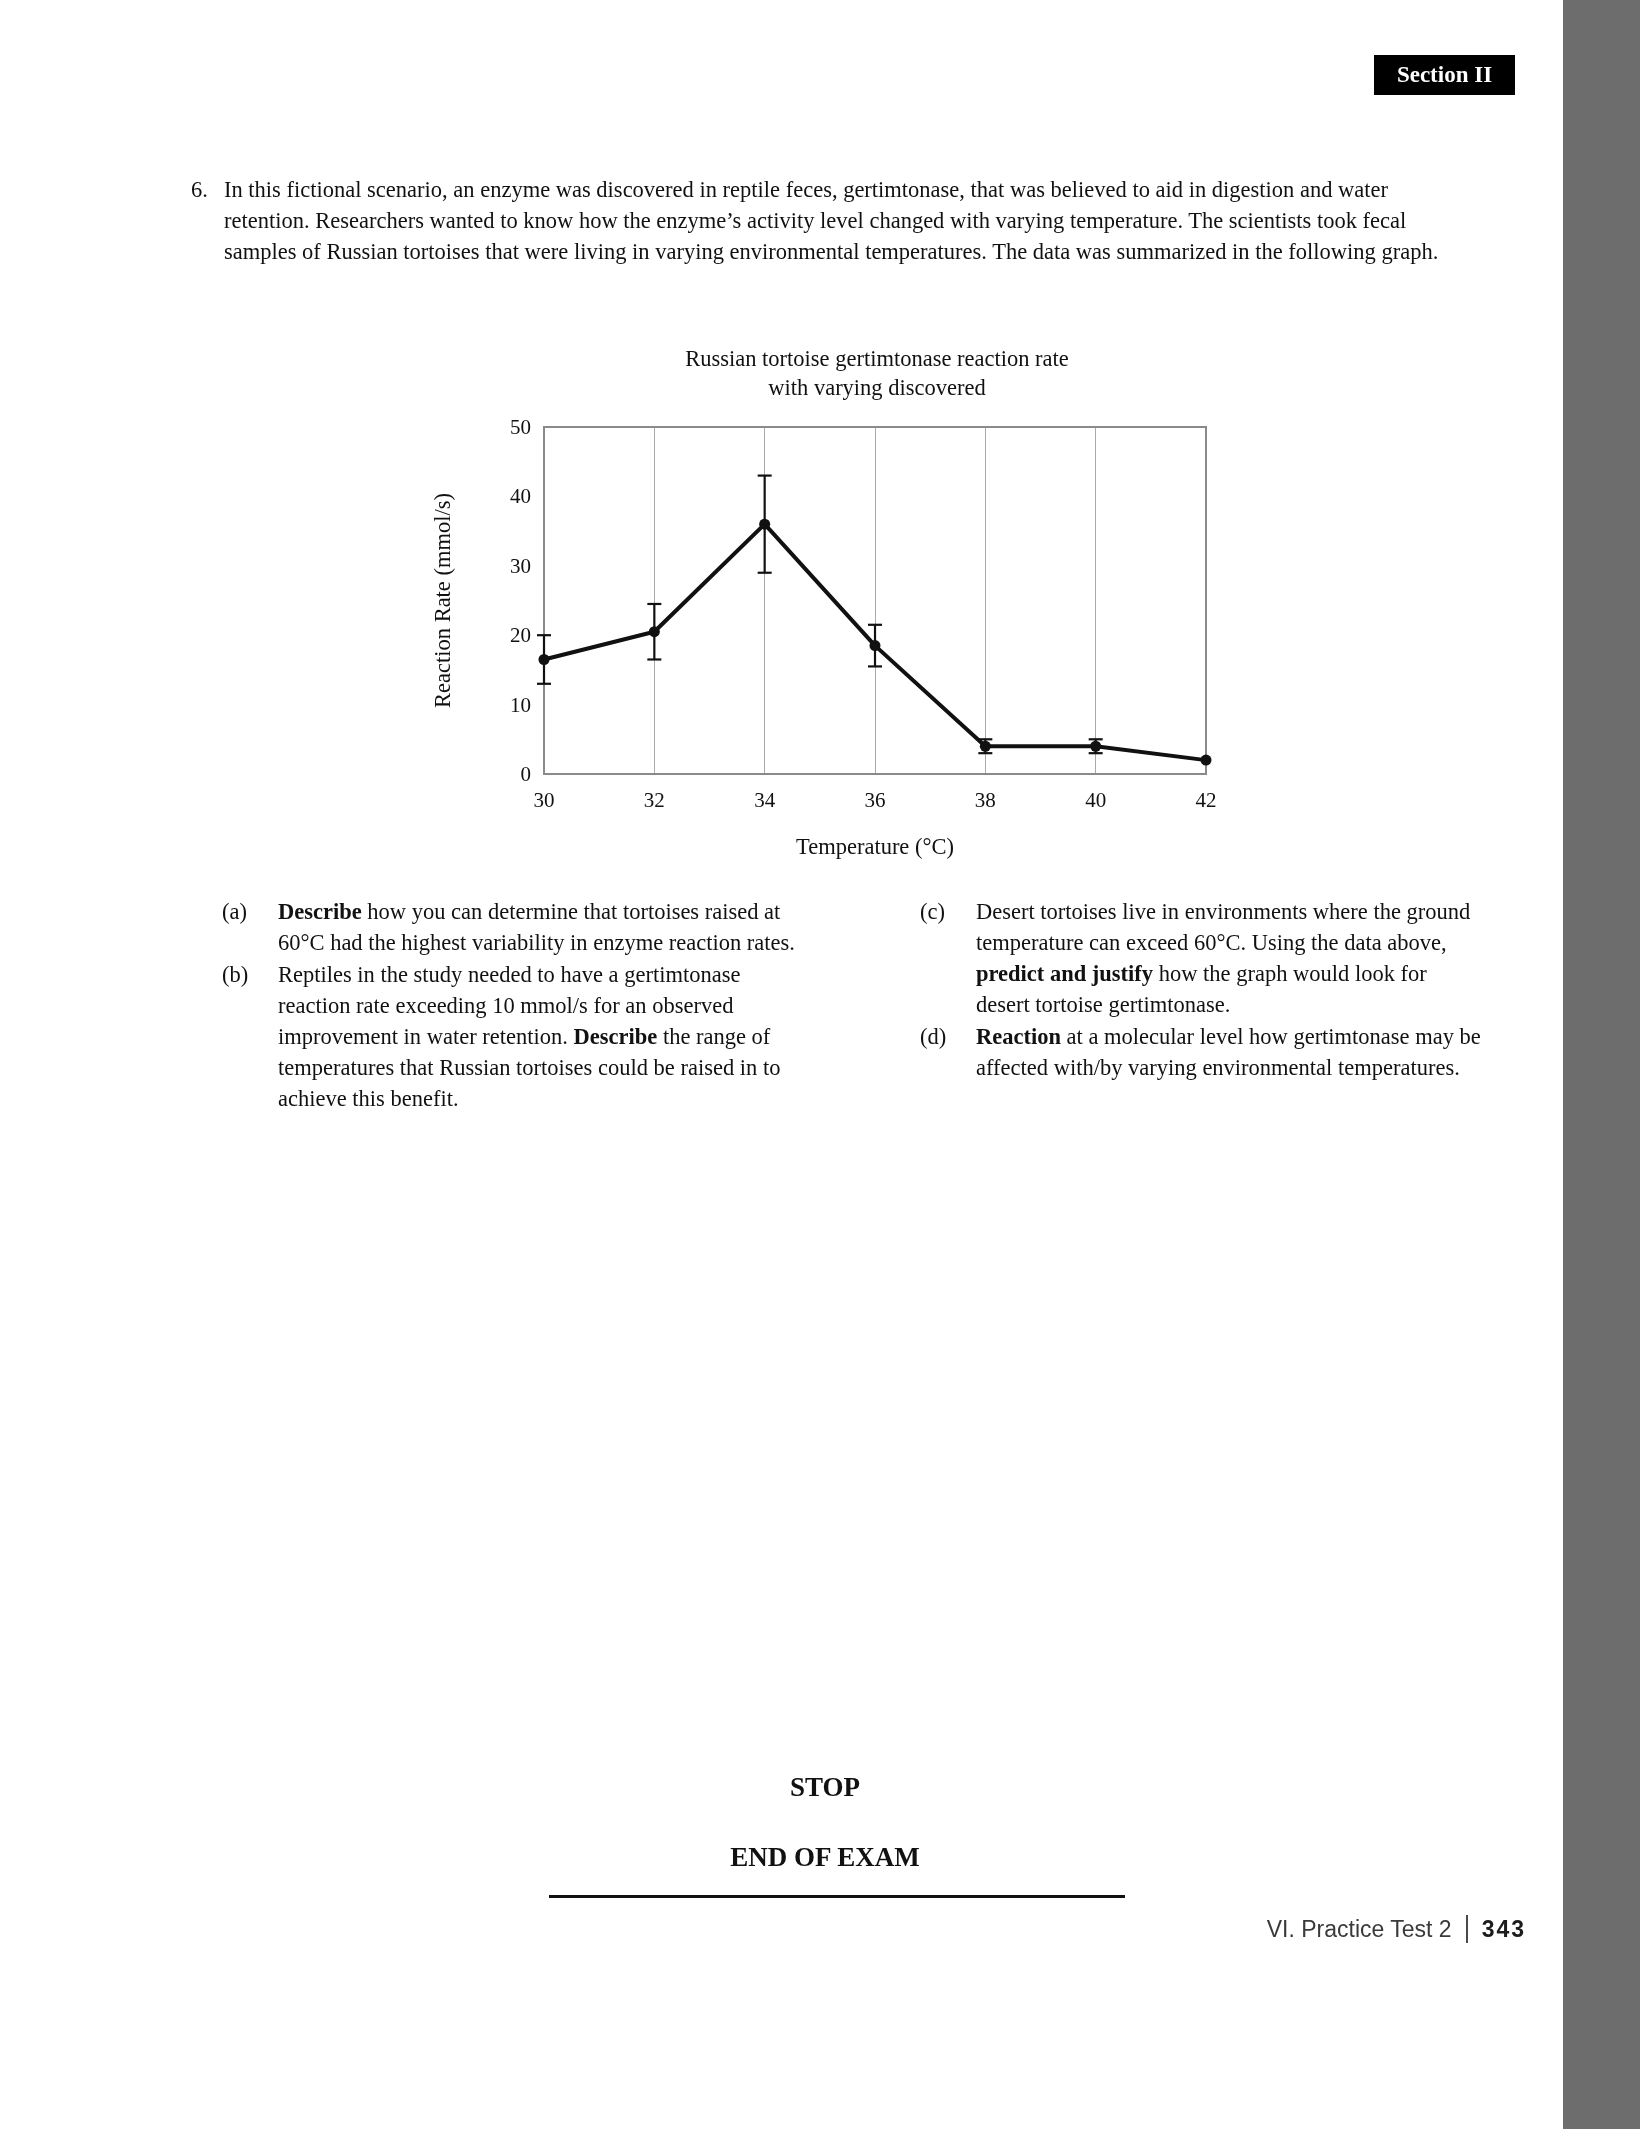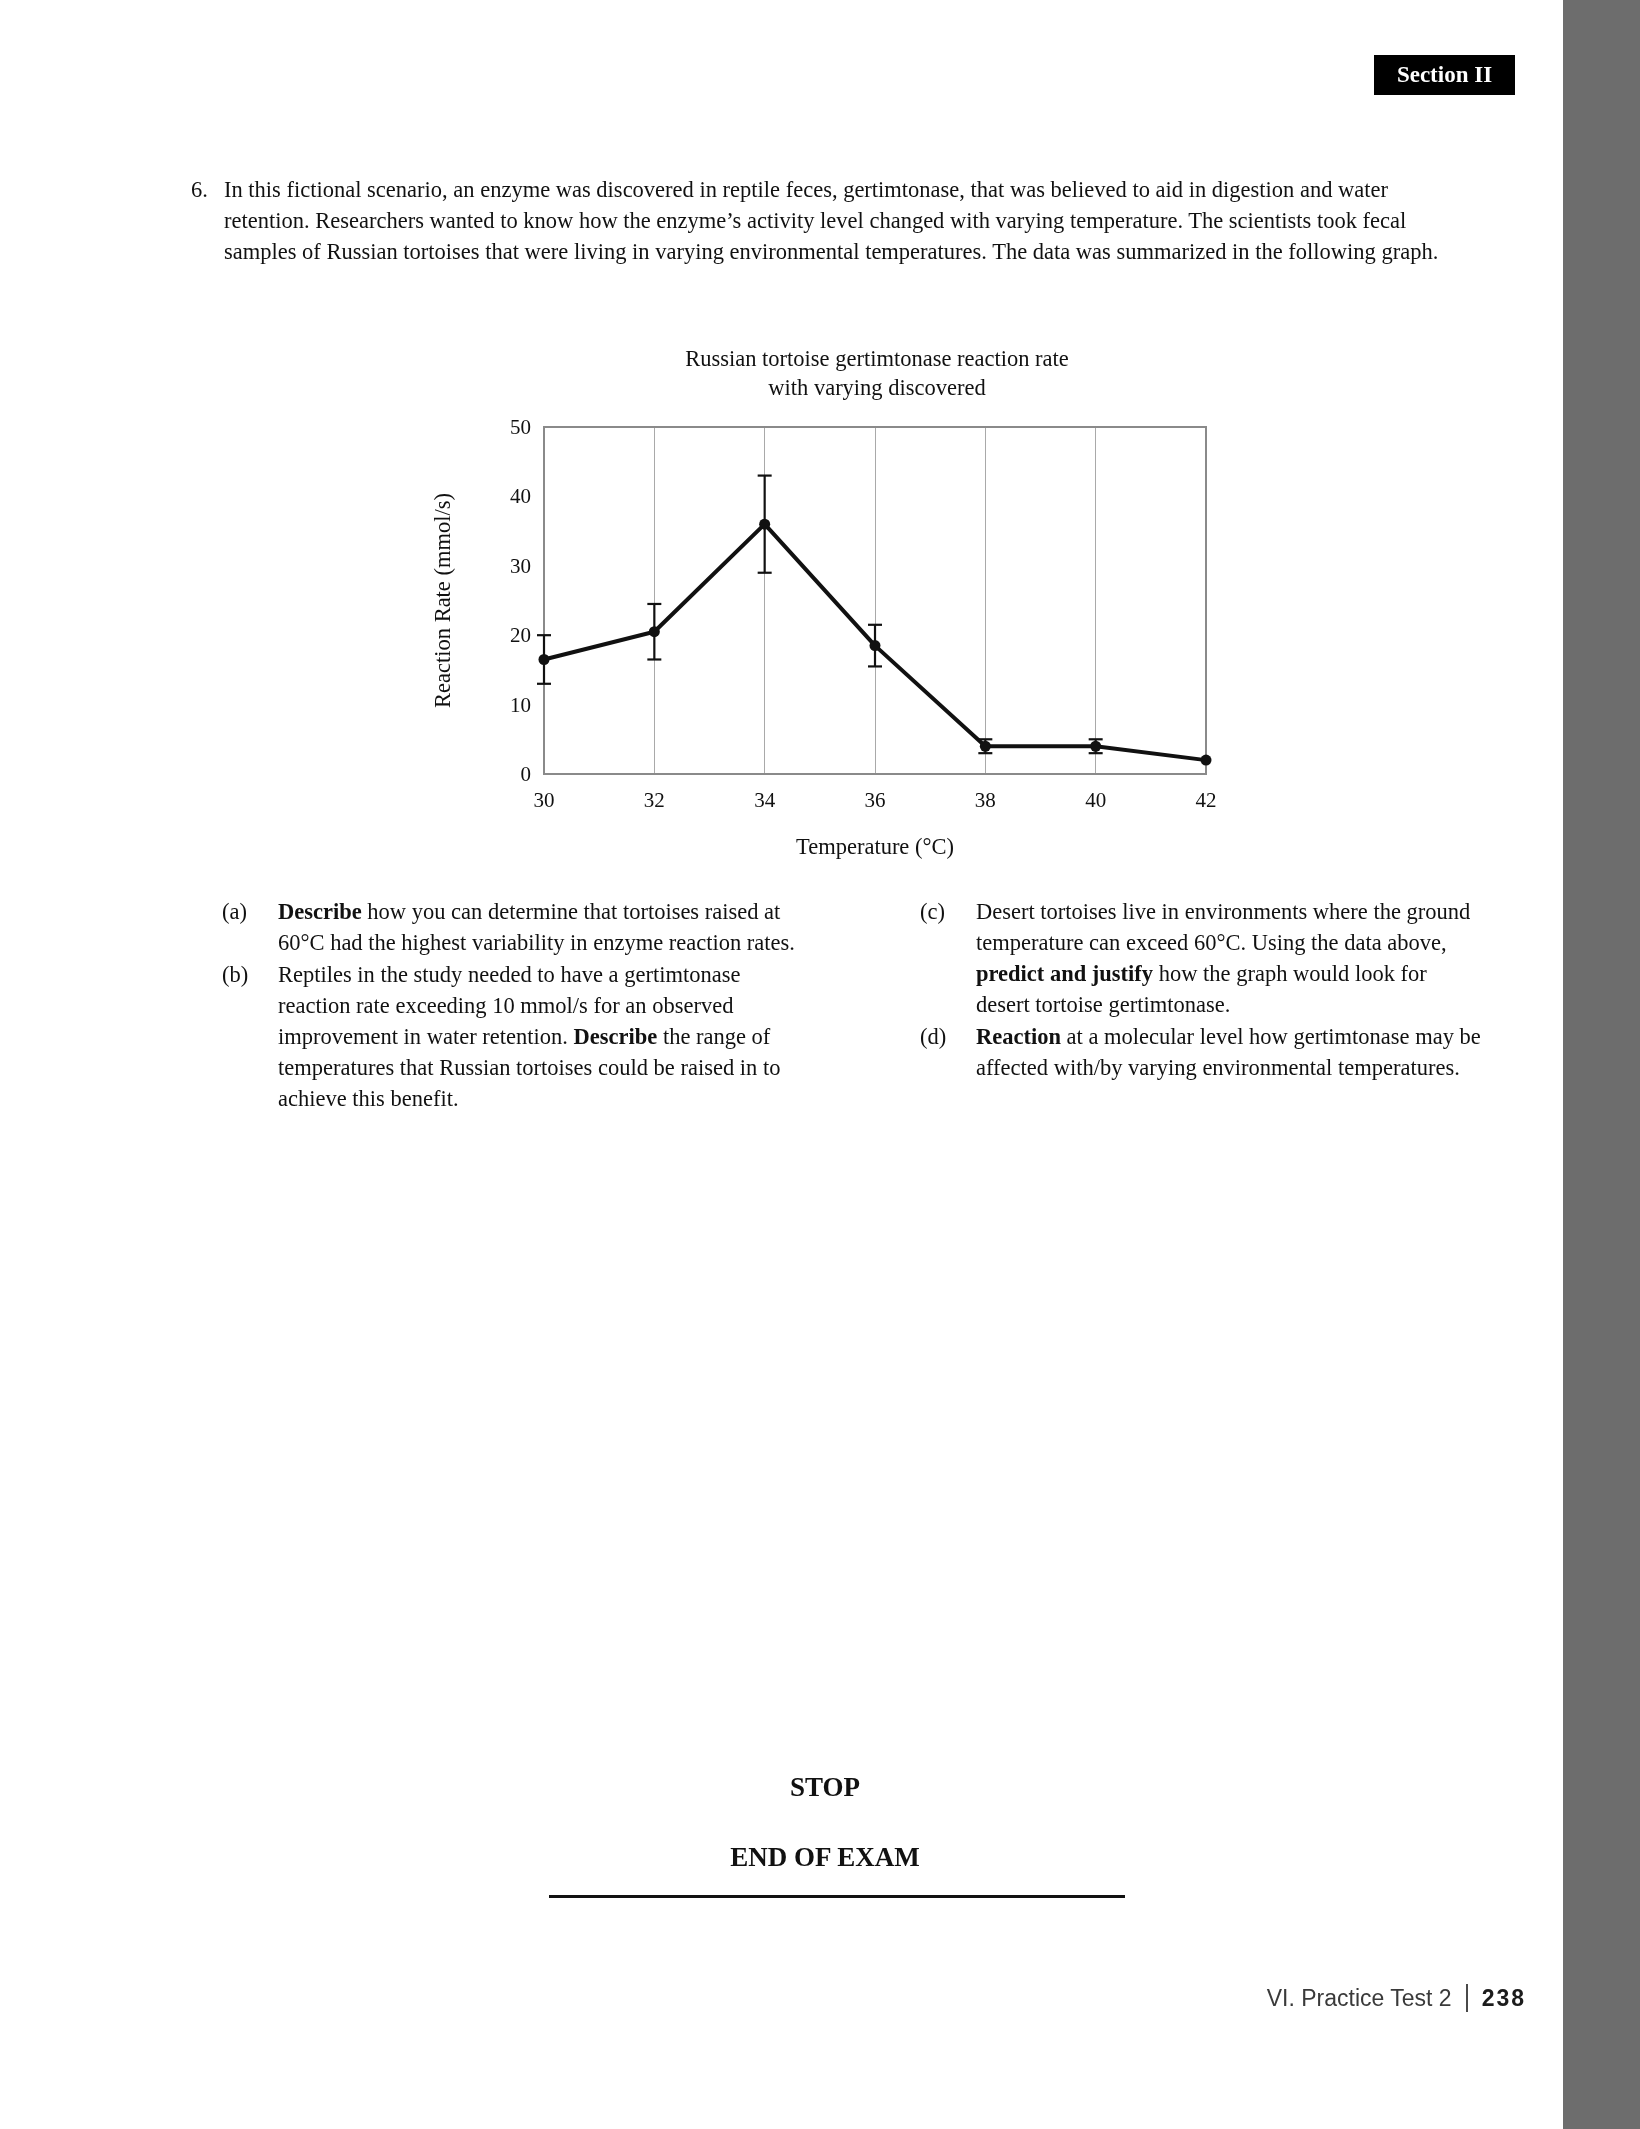--- a/index.html
+++ b/index.html
@@ -27,21 +27,21 @@
   .col { position:absolute; top:896px; font-size:22.5px; line-height:31px; }
   #col-left  { left:222px; width:596px; }
   #col-right { left:920px; width:562px; }
   .part { position:relative; padding-left:56px; margin-bottom:1px; }
   .part-label { position:absolute; left:0; top:0; }
   .stop-block { position:absolute; left:325px; width:1000px; text-align:center; font-weight:bold; font-size:27px; }
   #stop-text { top:1772px; }
   #eoe-text  { top:1842px; }
   .end-underline { position:absolute; left:549px; top:1895px; width:576px; height:3px; background:#111; }
   .footer {
-    position:absolute; top:1981px; right:114px; height:34px;
+    position:absolute; top:1912px; right:114px; height:34px;
     display:flex; align-items:center; justify-content:flex-end;
     font-family:"Liberation Sans","DejaVu Sans",sans-serif; font-size:23px; color:#3a3a3a;
   }
   .footer .sep { width:2px; height:28px; background:#4a4a4a; margin:0 14px; }
   .footer .pagenum { font-weight:bold; letter-spacing:2px; color:#1c1c1c; }
 </style>
 </head>
 <body>
 
 <div class="sidebar-bar"></div>
@@ -119,14 +119,14 @@
     <div class="part"><span class="part-label">(d)</span><span class="part-text"><span></span><b>Reaction</b><span> at a molecular level how gertimtonase may be affected with/by varying environmental temperatures.</span></span></div>
   </div>
 
 <div class="stop-block" id="stop-text">STOP</div>
 <div class="stop-block" id="eoe-text">END OF EXAM</div>
 <div class="end-underline"></div>
 
 <div class="footer">
   <span>VI.  Practice Test 2</span>
   <span class="sep"></span>
-  <span class="pagenum">238</span>
+  <span class="pagenum">343</span>
 </div>
 
 </body></html>

